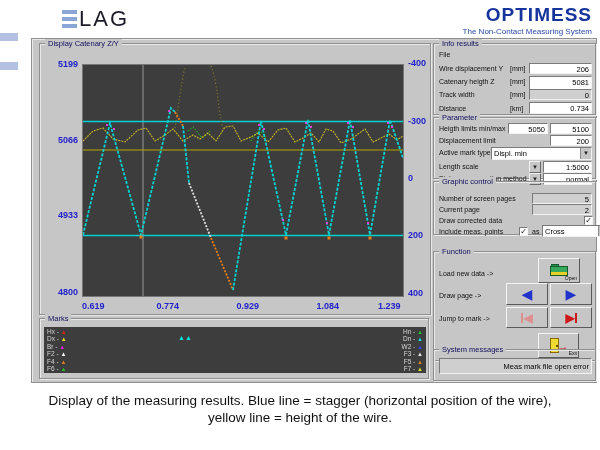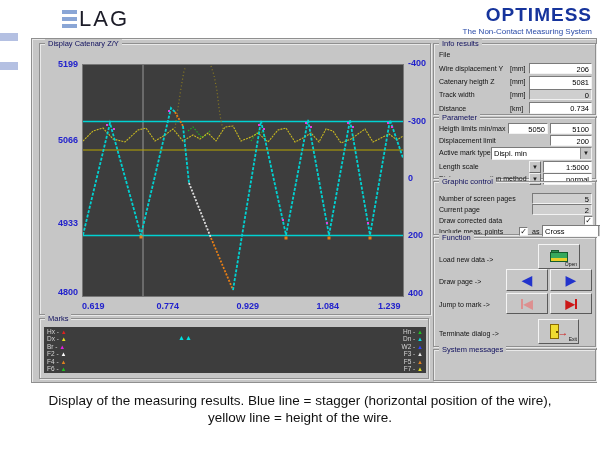--- a/index.html
+++ b/index.html
@@ -135,21 +135,21 @@
             <rect x="308" y="61" width="2" height="2" fill="#e040e0"></rect>
             <rect x="56.5" y="170.5" width="3" height="3" fill="#e87e14"></rect>
             <rect x="201.5" y="171.5" width="3" height="3" fill="#e87e14"></rect>
             <rect x="244.5" y="171.5" width="3" height="3" fill="#e87e14"></rect>
             <rect x="285.5" y="171.5" width="3" height="3" fill="#e87e14"></rect>
           </svg>
       </div>
 
       <div class="ax ax-l" style="left:8px; top:15px;">5199</div>
       <div class="ax ax-l" style="left:8px; top:91px;">5066</div>
-      <div class="ax ax-l" style="left:8px; top:174px;">4933</div>
+      <div class="ax ax-l" style="left:8px; top:166px;">4933</div>
       <div class="ax ax-l" style="left:8px; top:243px;">4800</div>
 
       <div class="ax" style="left:368px; top:14px;text-align:center;">-400</div>
       <div class="ax" style="left:368px; top:72px;">-300</div>
       <div class="ax" style="left:368px; top:129px;">0</div>
       <div class="ax" style="left:368px; top:186px;">200</div>
       <div class="ax" style="left:368px; top:244px;">400</div>
 
       <div class="ax" style="left:42px; top:257px;">0.619</div>
       <div class="ax ax-b" style="left:99px; top:257px;">0.774</div>
@@ -235,21 +235,21 @@
       <div class="chk" style="left:150px; top:34px;">✓</div>
       <div class="lbl" style="left:5px; top:46px;">Include meas. points</div>
       <div class="chk" style="left:85px; top:45px;">✓</div>
       <div class="lbl" style="left:98px; top:46px;">as</div>
       <div class="combo" style="left:108px; top:43px; width:68px; height:12px;">
         <span class="val">Cross</span>
         <span class="dd">▼</span>
       </div>
     </div>
 
-    <div class="grp" style="left:401px; top:198px; width:163px; height:110px;">
+    <div class="grp" style="left:401px; top:212px; width:163px; height:110px;">
       <div class="grp-title">Function</div>
 
       <div class="lbl" style="left:5px; top:18px;">Load new data -&gt;</div>
       <div class="btn" style="left:104px; top:6px; width:42px; height:25px;">
         <div class="folder-icon">
           <div class="folder-tab"></div>
             <div class="folder-body"></div>
         </div>
         <div class="tinylbl" style="right:2px; bottom:1px;">Open</div>
       </div>
@@ -278,20 +278,21 @@
           <div class="door"></div>
             <div class="door-knob"></div>
           <div class="door-arrow">→</div>
         </div>
         <div class="tinylbl" style="right:1px; bottom:1px;">Exit</div>
       </div>
     </div>
 
     <div class="grp" style="left:401px; top:310px; width:163px; height:32px;">
       <div class="grp-title">System messages</div>
+      <div class="fld gray" style="left:5px; top:8px; width:153px; height:16px; line-height:13px;">Meas mark file open error</div>
     </div>
 
   </div>
 
   <div class="cap" style="top:393px;">Display of the measuring results. Blue line = stagger (horizontal position of the wire),</div>
   <div class="cap" style="top:410px;">yellow line = height of the wire.</div>
 
 </div>
 
 </body></html>

